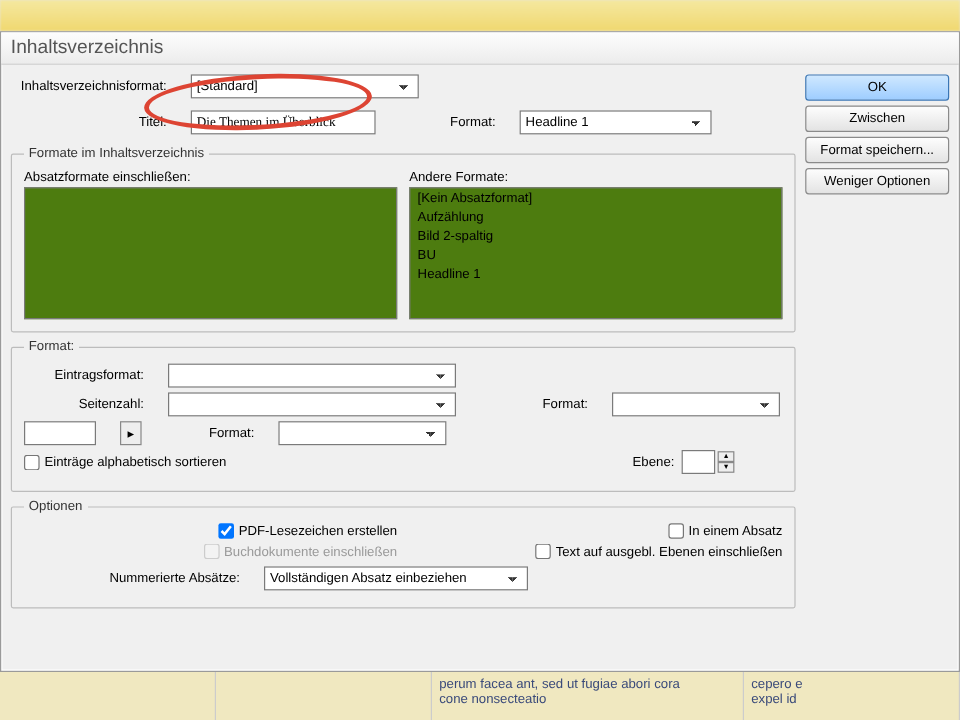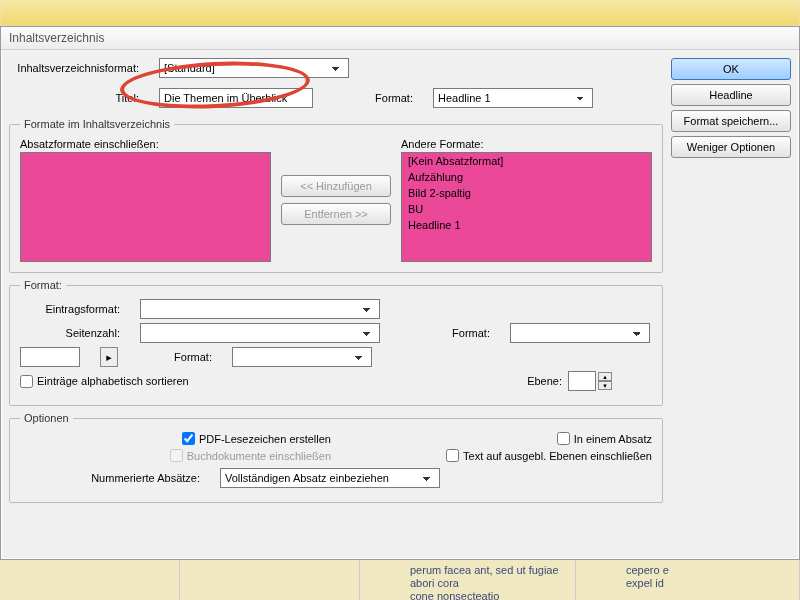--- a/index.html
+++ b/index.html
@@ -1,32 +1,32 @@
 <!DOCTYPE html>
 <html><head>
 <meta charset="utf-8">
 <style>
   * { box-sizing: border-box; font-family: "Segoe UI", Tahoma, sans-serif; font-size: 11px; }
   body { margin: 0; background: #e8e4d8; width: 800px; height: 600px; overflow: hidden; position: relative; }
   .backdrop-top { position: absolute; top: 0; left: 0; right: 0; height: 26px; background: linear-gradient(#f5e8a0,#f0d870); filter: blur(1px); }
   .backdrop-bot { position: absolute; bottom:0; left:0; right:0; height:40px; background:#f0e8c0; display:flex; }
   .backdrop-bot .pg { width:180px; border-right:1px solid #ccc; }
-  .backdrop-bot .txt { color:#3a4a7a; padding:4px 6px; font-family: Georgia, serif; font-size:11px; line-height:1.2;margin-left:44px; }
+  .backdrop-bot .txt { color:#3a4a7a; padding:4px 6px; font-family: Georgia, serif; font-size:11px; line-height:1.2; }
   .dialog { position:absolute; top:26px; left:0; right:0; bottom:40px; background:#f0f0f0; border:1px solid #9a9a9a; box-shadow: inset 0 0 0 1px #fff; }
-  .titlebar { background:linear-gradient(#fdfdfd,#ececec); border-bottom:1px solid #d0d0d0; padding:4px 8px; color:#555; font-size:12px; }
+  .titlebar { background:linear-gradient(#fdfdfd,#ececec); border-bottom:1px solid #d0d0d0; padding:4px 8px; color:#555; font-size:16px; }
   .content { display:flex; padding:8px; gap:8px; height: calc(100% - 24px); }
   .maincol { flex:1; display:flex; flex-direction:column; gap:6px; }
   .sidecol { width:120px; display:flex; flex-direction:column; gap:4px; }
   .row { display:flex; align-items:center; gap:20px; margin-bottom:4px; }
   .lbl { text-align:right; }
   select, input[type=text] { background:#fff; border:1px solid #7a7a7a; height:20px; padding:1px 4px; }
   select { appearance:none; background-image: linear-gradient(45deg, transparent 50%, #333 50%), linear-gradient(135deg, #333 50%, transparent 50%); background-position: calc(100% - 12px) 8px, calc(100% - 8px) 8px; background-size:4px 4px,4px 4px; background-repeat:no-repeat; padding-right:18px; }
   fieldset { border:1px solid #bcbcbc; border-radius:2px; padding:8px 10px 10px 10px; margin:0; }
   legend { padding:0 4px; color:#333; }
-  .listbox { background:#ec4899; border:1px solid #7a7a7a; overflow:auto; }
+  .listbox { background:#4d7c0f; border:1px solid #7a7a7a; overflow:auto; }
   .listitem { padding:2px 6px; cursor:default; }
   .btn { background:linear-gradient(#fdfdfd,#e3e3e3); border:1px solid #8a8a8a; border-radius:3px; height:22px; display:flex; align-items:center; justify-content:center; cursor:default; }
   .btn.primary { background:linear-gradient(#cfe8ff,#9ecdff); border:1px solid #3a76b5; }
   .btn.disabled { color:#9a9a9a; }
   .chk { display:flex; align-items:center; gap:4px;justify-content:flex-end; }
   .chk input { margin:0; }
   .stepper { display:flex; align-items:center; }
   .stepper input { width:28px; text-align:center; }
   .step-btns { display:flex; flex-direction:column; margin-left:2px; }
   .step-btns span { width:14px; height:9px; border:1px solid #888; background:#eee; font-size:7px; text-align:center; line-height:7px; }
@@ -55,35 +55,31 @@
   <div class="titlebar">Inhaltsverzeichnis</div>
   <div class="content">
     <div class="maincol">
 
       <div class="row">
         <div class="lbl" style="width:130px">Inhaltsverzeichnisformat:</div>
         <select style="width:190px"><option>[Standard]</option></select>
       </div>
       <div class="row">
         <div class="lbl" style="width:130px">Titel:</div>
-        <input type="text" style="width: 154px;" value="Die Themen im Überblick">
+        <input type="text" style="width: 154px; font-family: Liberation Serif, serif;" value="Die Themen im Überblick">
         <div class="lbl" style="width:60px;margin-left:20px">Format:</div>
         <select style="width:160px"><option>Headline 1</option></select>
       </div>
 
       <fieldset>
         <legend>Formate im Inhaltsverzeichnis</legend>
         <div class="twocol">
           <div style="flex:1">
             <div>Absatzformate einschließen:</div>
             <div class="listbox" style="height:110px;margin-top:2px"></div>
-          </div>
-          <div style="width:110px;display:flex;flex-direction:column;gap:6px;justify-content:center">
-            <div class="btn disabled">&lt;&lt; Hinzufügen</div>
-            <div class="btn disabled">Entfernen &gt;&gt;</div>
           </div>
           <div style="flex:1">
             <div>Andere Formate:</div>
             <div class="listbox" style="height:110px;margin-top:2px">
               <div class="listitem">[Kein Absatzformat]</div>
               <div class="listitem">Aufzählung</div>
               <div class="listitem">Bild 2-spaltig</div>
               <div class="listitem">BU</div>
               <div class="listitem">Headline 1</div>
             </div>
@@ -155,20 +151,20 @@
         </div>
         <div class="row" style="margin-top:6px">
           <div class="lbl" style="width:150px;margin-left:30px">Nummerierte Absätze:</div>
           <select style="width:220px"><option>Vollständigen Absatz einbeziehen</option></select>
         </div>
       </fieldset>
 
     </div>
     <div class="sidecol">
       <div class="btn primary">OK</div>
-      <div class="btn">Headline</div>
+      <div class="btn">Zwischen</div>
       <div class="btn">Format speichern...</div>
       <div class="btn">Weniger Optionen</div>
     </div>
   </div>
 </div>
 
 <div class="annot"></div>
 
 </body></html>

